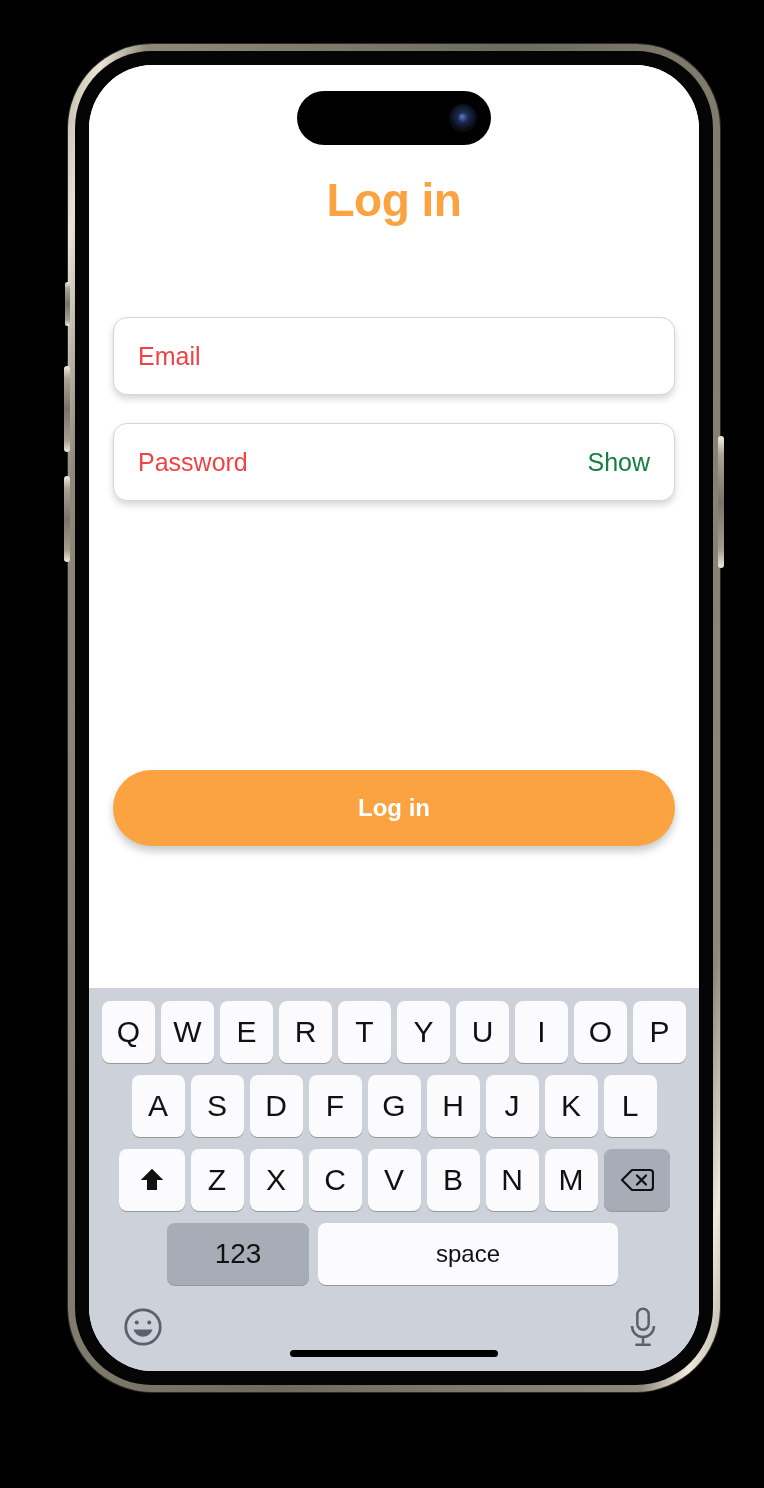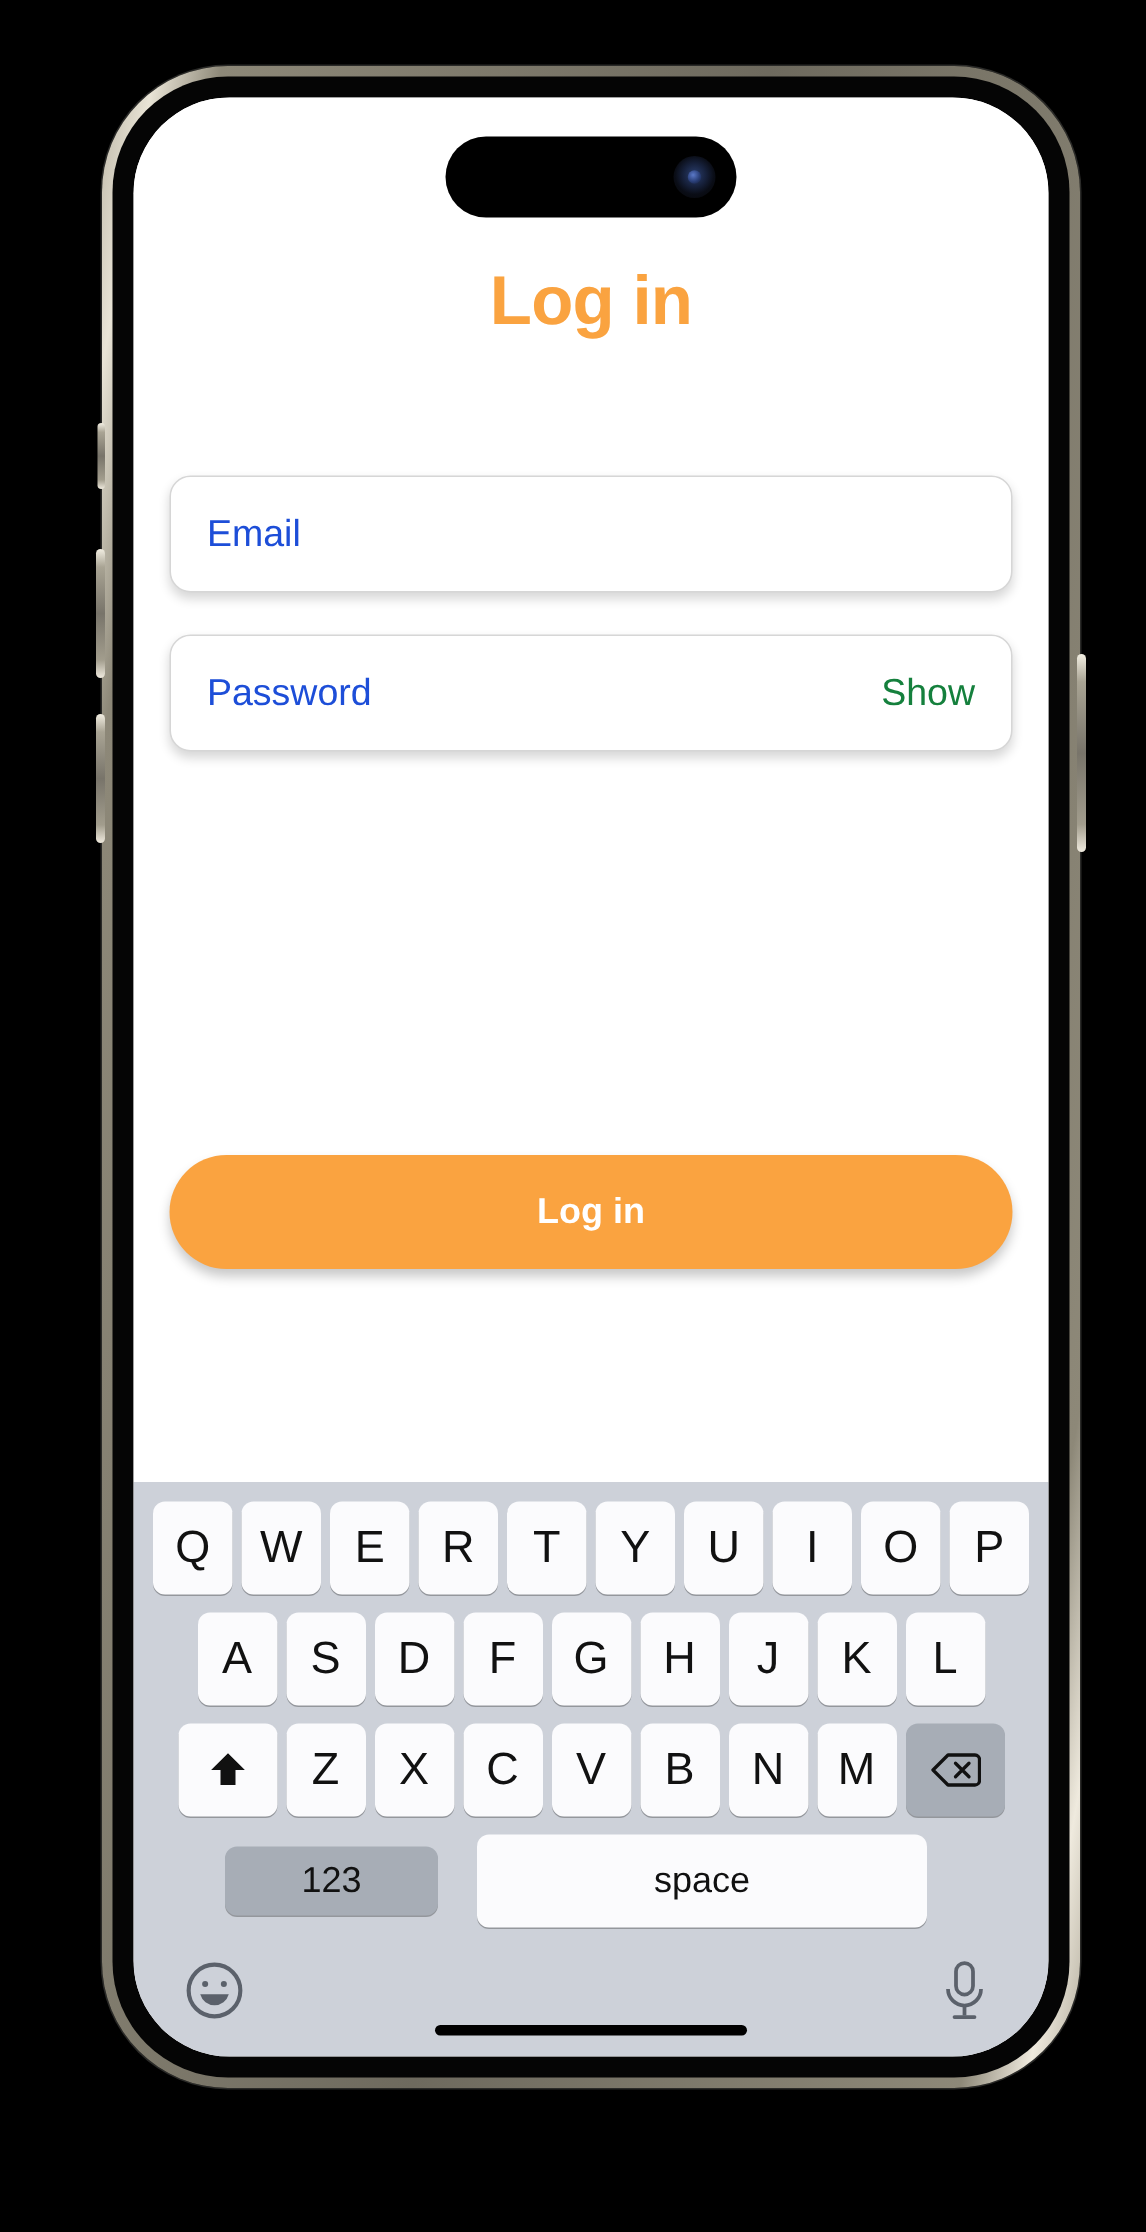--- a/index.html
+++ b/index.html
@@ -128,21 +128,21 @@
     border-radius: 14px;
     box-shadow: 0 4px 7px rgba(0,0,0,0.16);
     display: flex;
     align-items: center;
     box-sizing: border-box;
     padding: 0 24px;
     margin-bottom: 28px;
   }
   .field-placeholder {
     font-size: 25px;
-    color: #1d4ed8;
+    color: #ef4444;
     flex: 1;
   }
   .field-action {
     font-size: 25px;
     color: #15803d;
   }
 
   .login-btn {
     position: absolute;
     left: 24px;
@@ -196,32 +196,32 @@
     max-width: 300px;
     height: 62px;
     background: #fbfbfd;
     border-radius: 8px;
     box-shadow: 0 1px 0 rgba(0,0,0,0.28);
     display: flex;
     align-items: center;
     justify-content: center;
     font-size: 24px;
     color: #111111;
-    margin: 0 23px;
+    margin: 0 6px;
   }
   .key-fn {
     width: 142px;
-    height: 46px;
+    height: 62px;
     background: #a7adb6;
     border-radius: 8px;
     box-shadow: 0 1px 0 rgba(0,0,0,0.28);
     display: flex;
     align-items: center;
     justify-content: center;
-    font-size: 24px;
+    font-size: 28px;
     color: #111111;
     margin: 0 3px;
   }
   .kb-bottom {
     position: absolute;
     left: 0; right: 0;
     bottom: 0;
     height: 76px;
   }
   .emoji-key {

